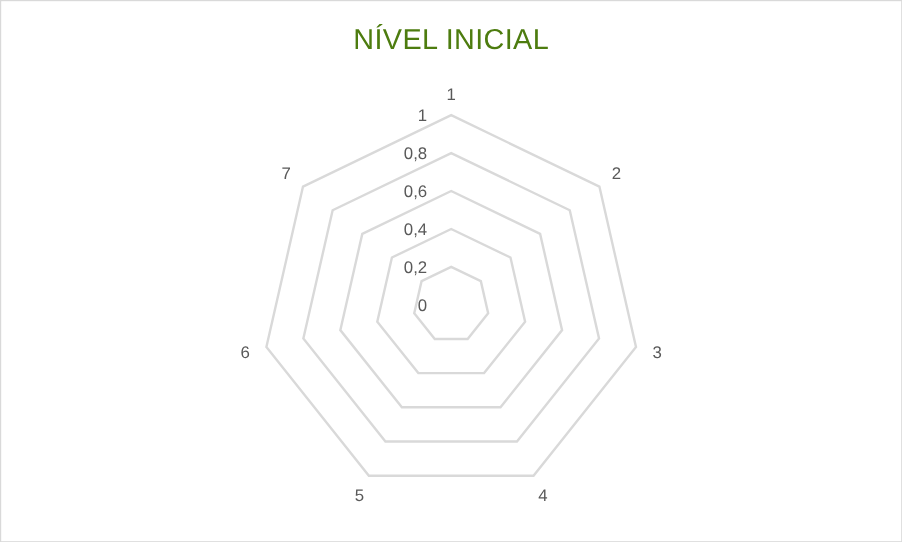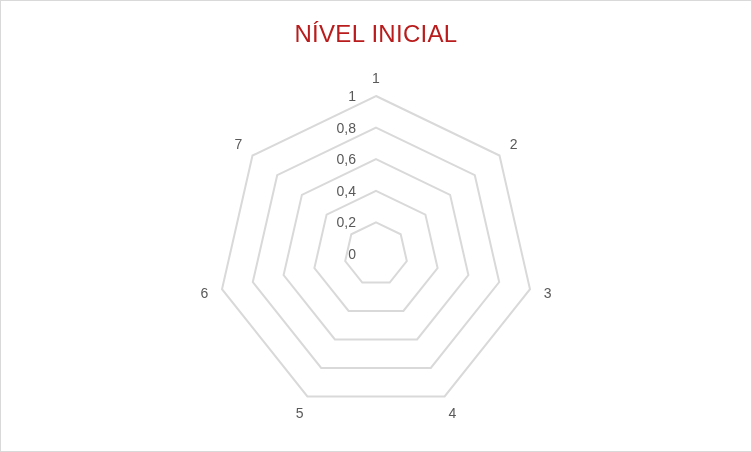--- a/index.html
+++ b/index.html
@@ -7,21 +7,21 @@
   .chart-frame {
     position: absolute; left: 0; top: 0;
     width: 750px; height: 450px;
     border: 1px solid #d9d9d9;
     background: #ffffff;
   }
   .chart-title {
     position: absolute; left: 0; top: 20px; width: 752px;
     text-align: center;
     font-family: "Liberation Sans", sans-serif;
-    font-size: 24px; color: #b91c1c; letter-spacing: 0.3px;
+    font-size: 24px; color: #4d7c0f; letter-spacing: 0.3px;
   }
   svg { position: absolute; left: 0; top: 0; }
   .lbl { font-family: "Liberation Sans", sans-serif; font-size: 14px; fill: #595959; }
 </style>
 </head>
 <body>
 
 <div class="chart-frame"></div>
 <div class="chart-title">NÍVEL INICIAL</div>
 <svg id="radar" width="752" height="452">

